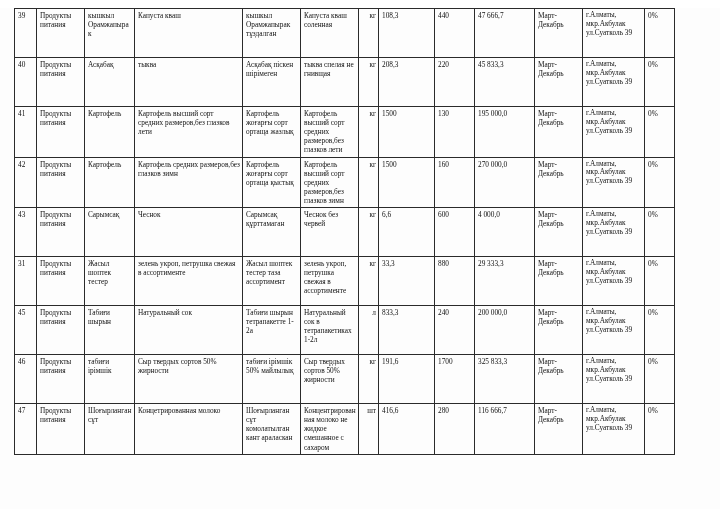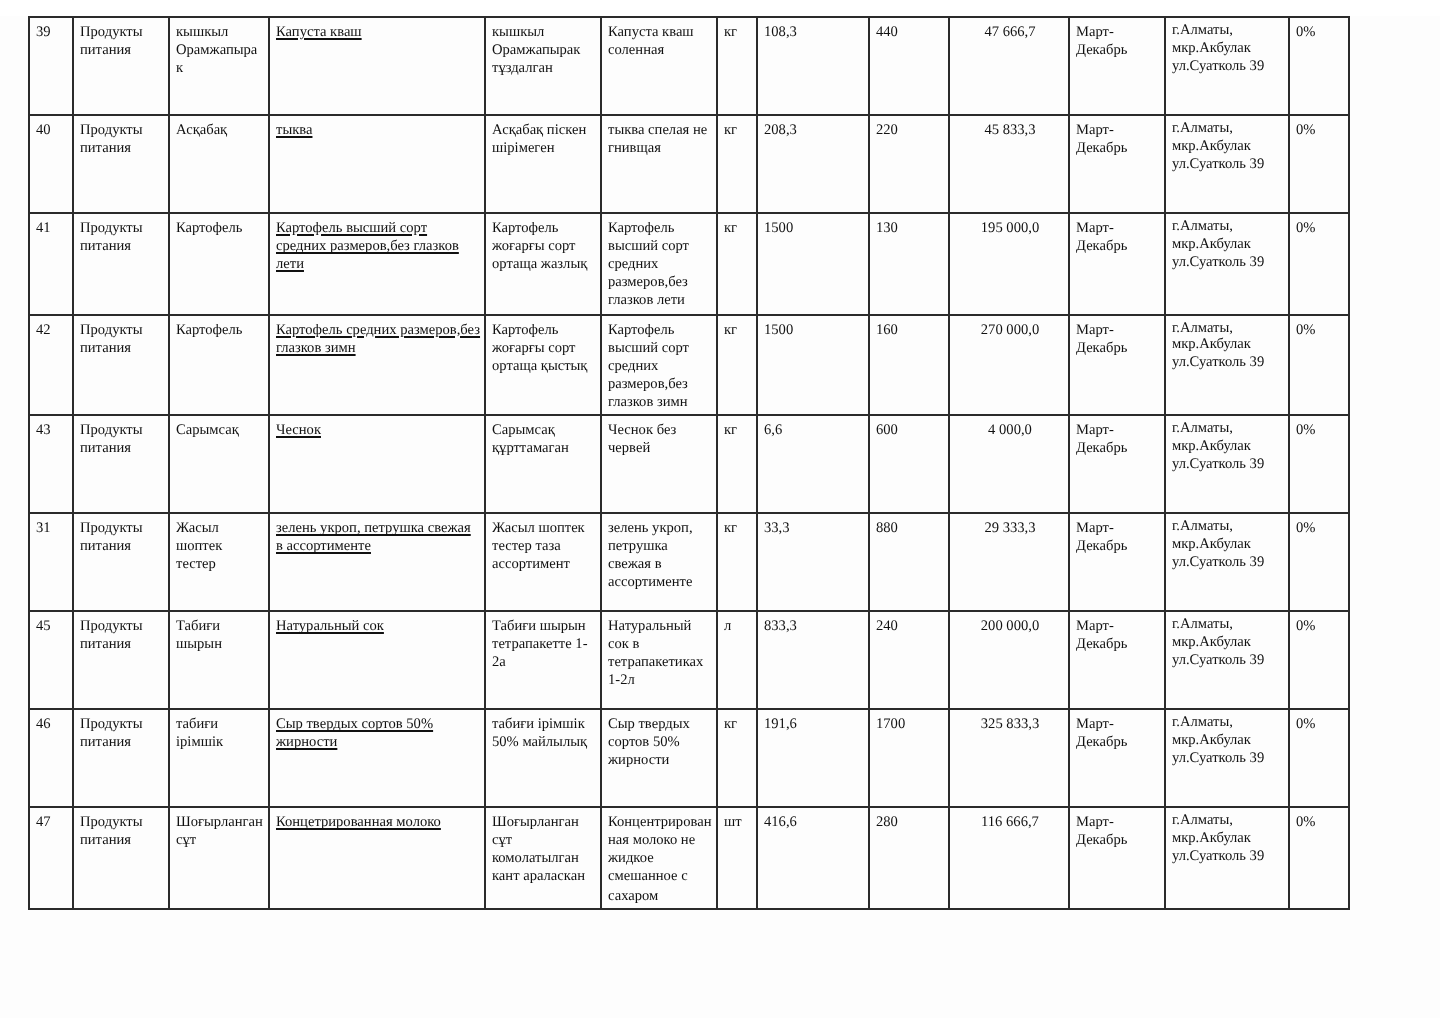--- a/index.html
+++ b/index.html
@@ -44,25 +44,25 @@
   col.c-rus    { width: 58px; }
   col.c-unit   { width: 20px; }
   col.c-price  { width: 56px; }
   col.c-qty    { width: 40px; }
   col.c-sum    { width: 60px; }
   col.c-term   { width: 48px; }
   col.c-addr   { width: 62px; }
   col.c-pct    { width: 30px; }
 
   td.num   { text-align: left; }
-  td.unit  { text-align: left; vertical-align: bottom; margin-top: 40px; }
+  td.unit  { text-align: right; vertical-align: bottom; margin-top: 40px; }
   td.price { text-align: left; vertical-align: bottom; padding-right: 5px; }
   td.qty   { text-align: left; vertical-align: bottom; padding-right: 6px; }
-  td.sum   { text-align: center; vertical-align: bottom; padding-right: 5px; }
-  td.desc  { vertical-align: middle; text-decoration: underline; }
+  td.sum   { text-align: left; vertical-align: bottom; padding-right: 5px; }
+  td.desc  { vertical-align: middle; }
   td.pct   { text-align: left; }
   td.addr  { line-height: 1.22; margin-top: 44px; }
 
   .row-tall td { height: 44px; }
 </style>
 </head>
 <body>
 
 <div class="page">
   <table class="doc">

